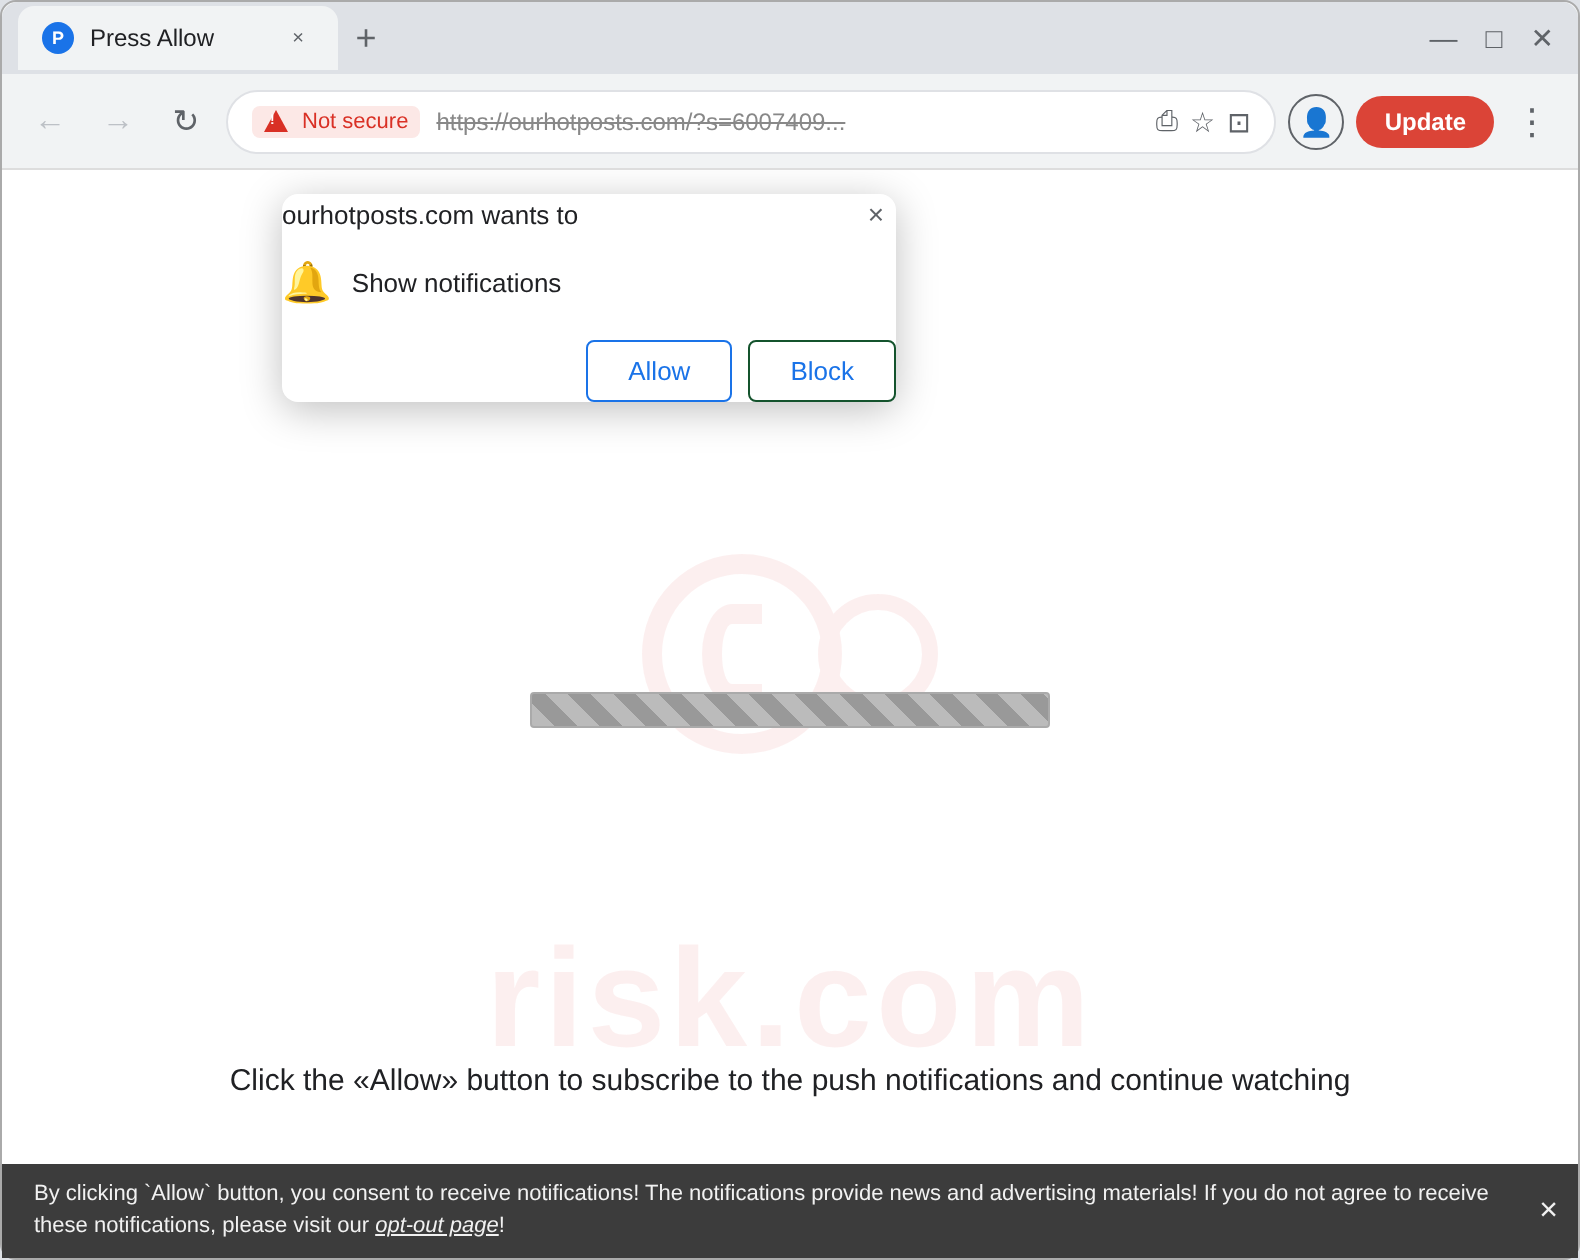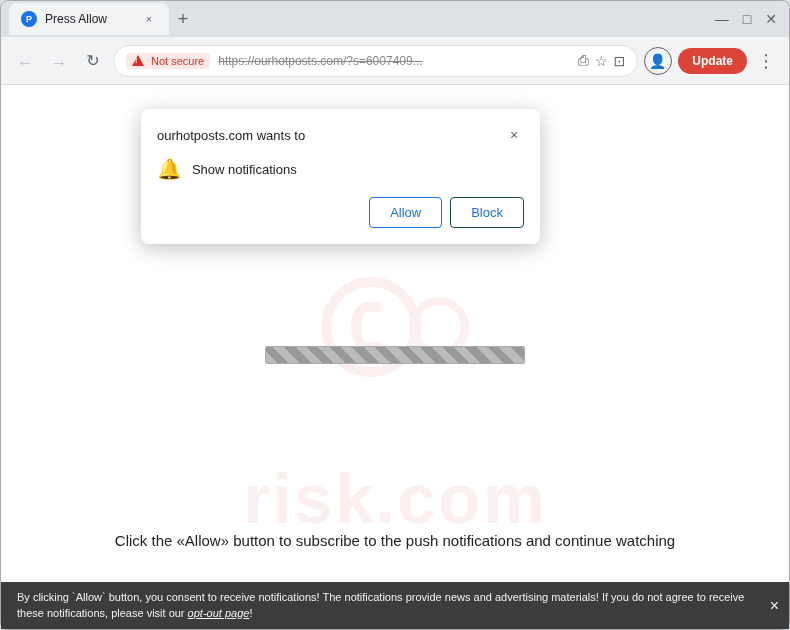--- a/index.html
+++ b/index.html
@@ -246,27 +246,26 @@
       display: flex;
       flex-direction: column;
       align-items: center;
       justify-content: center;
       pointer-events: none;
     }
 
     
     .permission-popup {
       position: absolute;
-      top: 24px;
+      top: 12px;
       left: 140px;
       background: white;
       border-radius: 8px;
       box-shadow: 0 4px 20px rgba(0,0,0,0.25);
-      width: 399px;
-      padding: 16px;
+      width: 307px;
       z-index: 100;
     }
 
     .popup-header {
       display: flex;
       align-items: center;
       justify-content: space-between;
       margin-bottom: 12px;
     }
 

